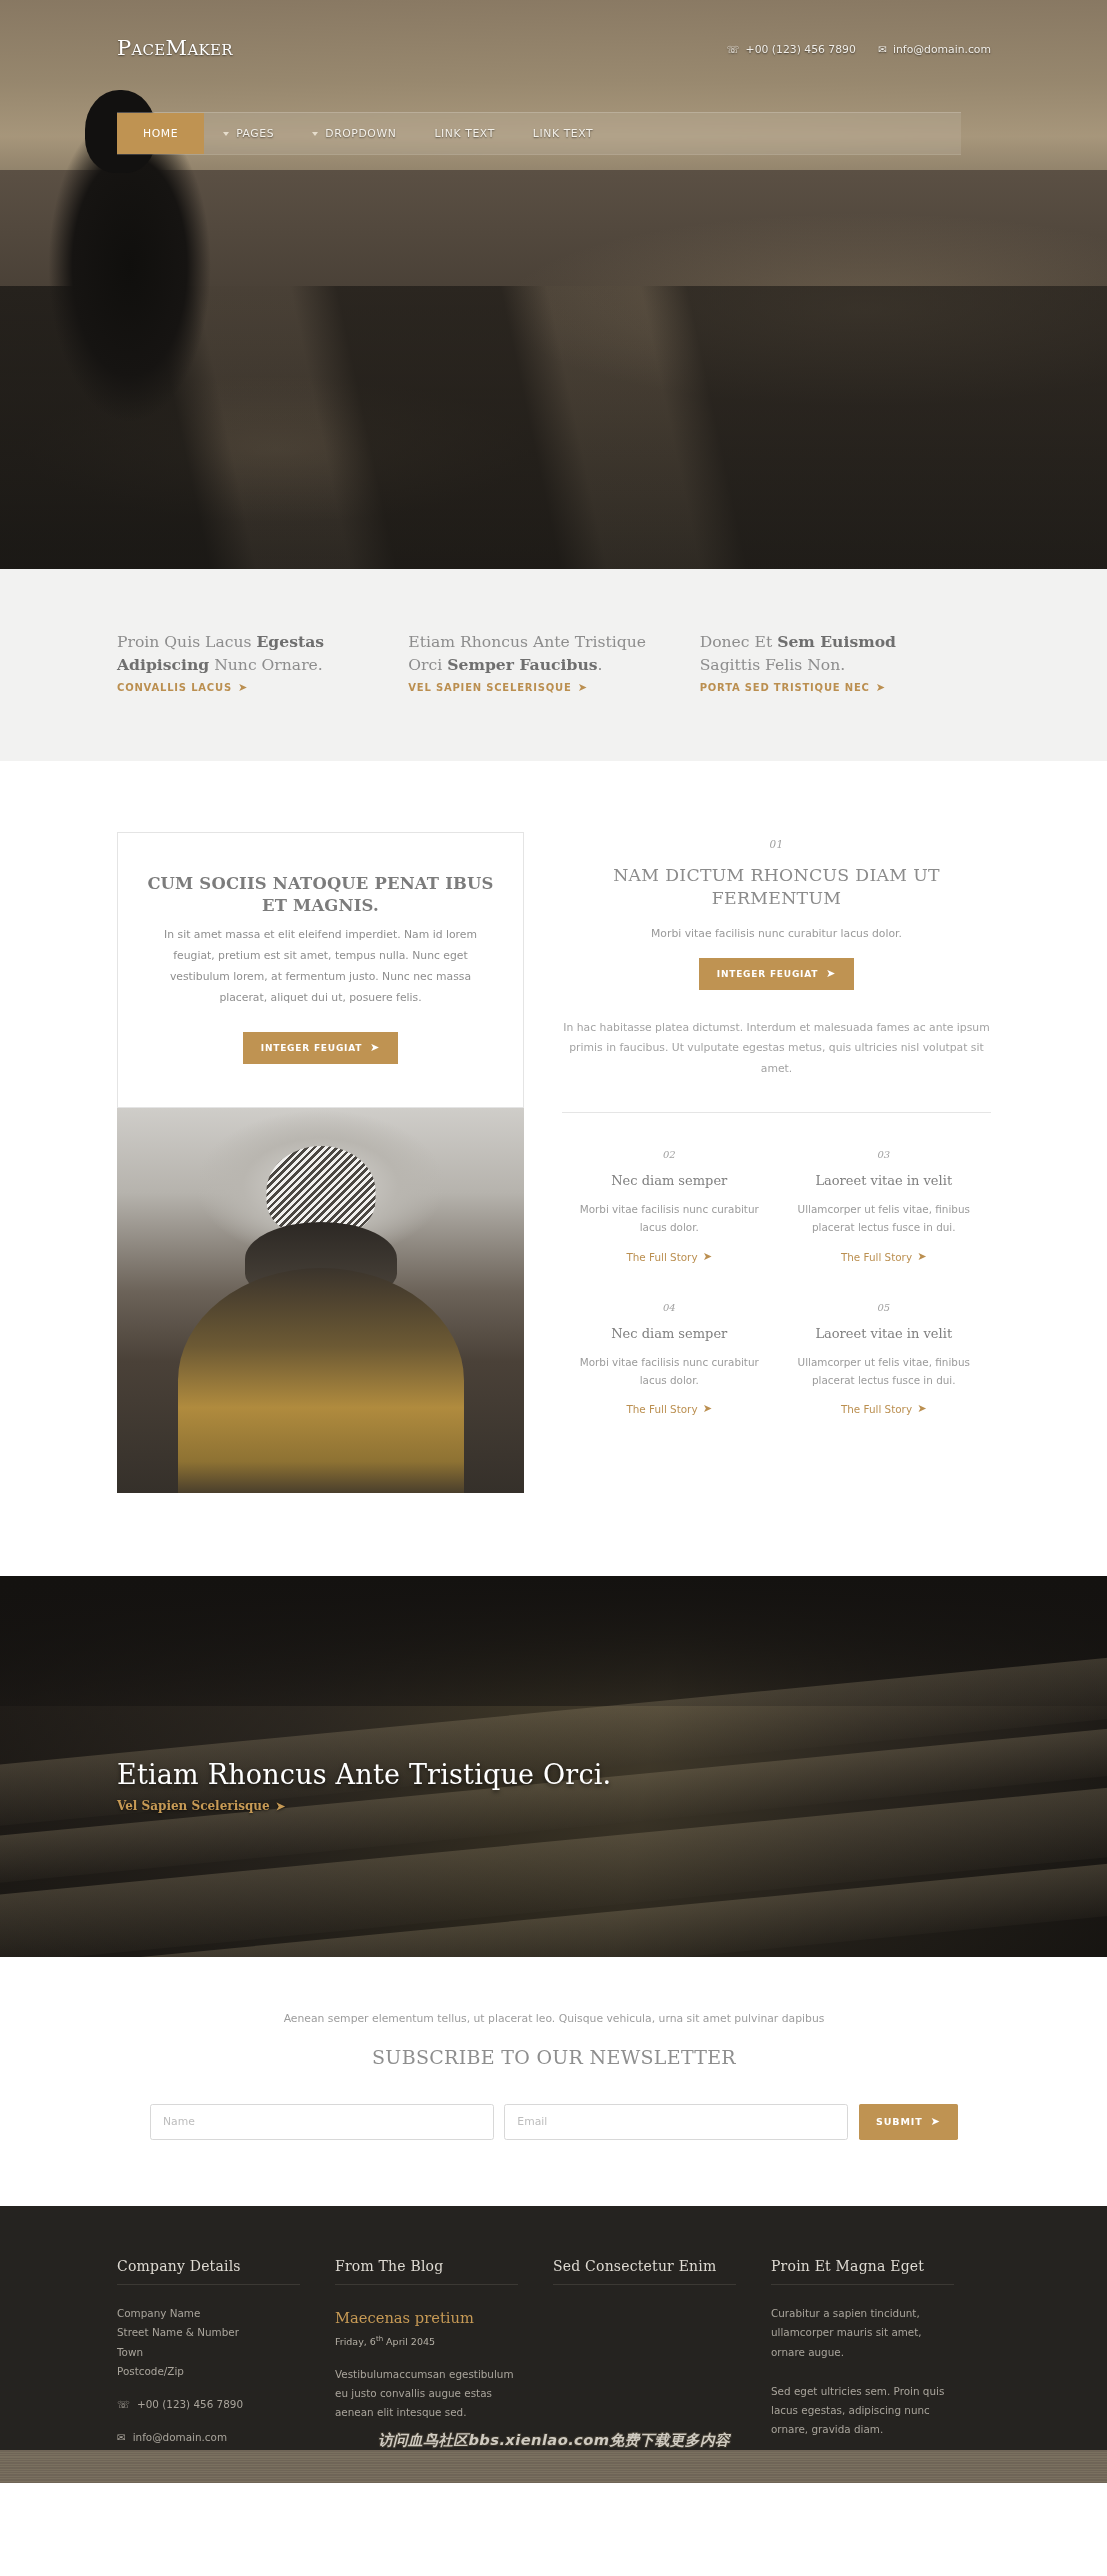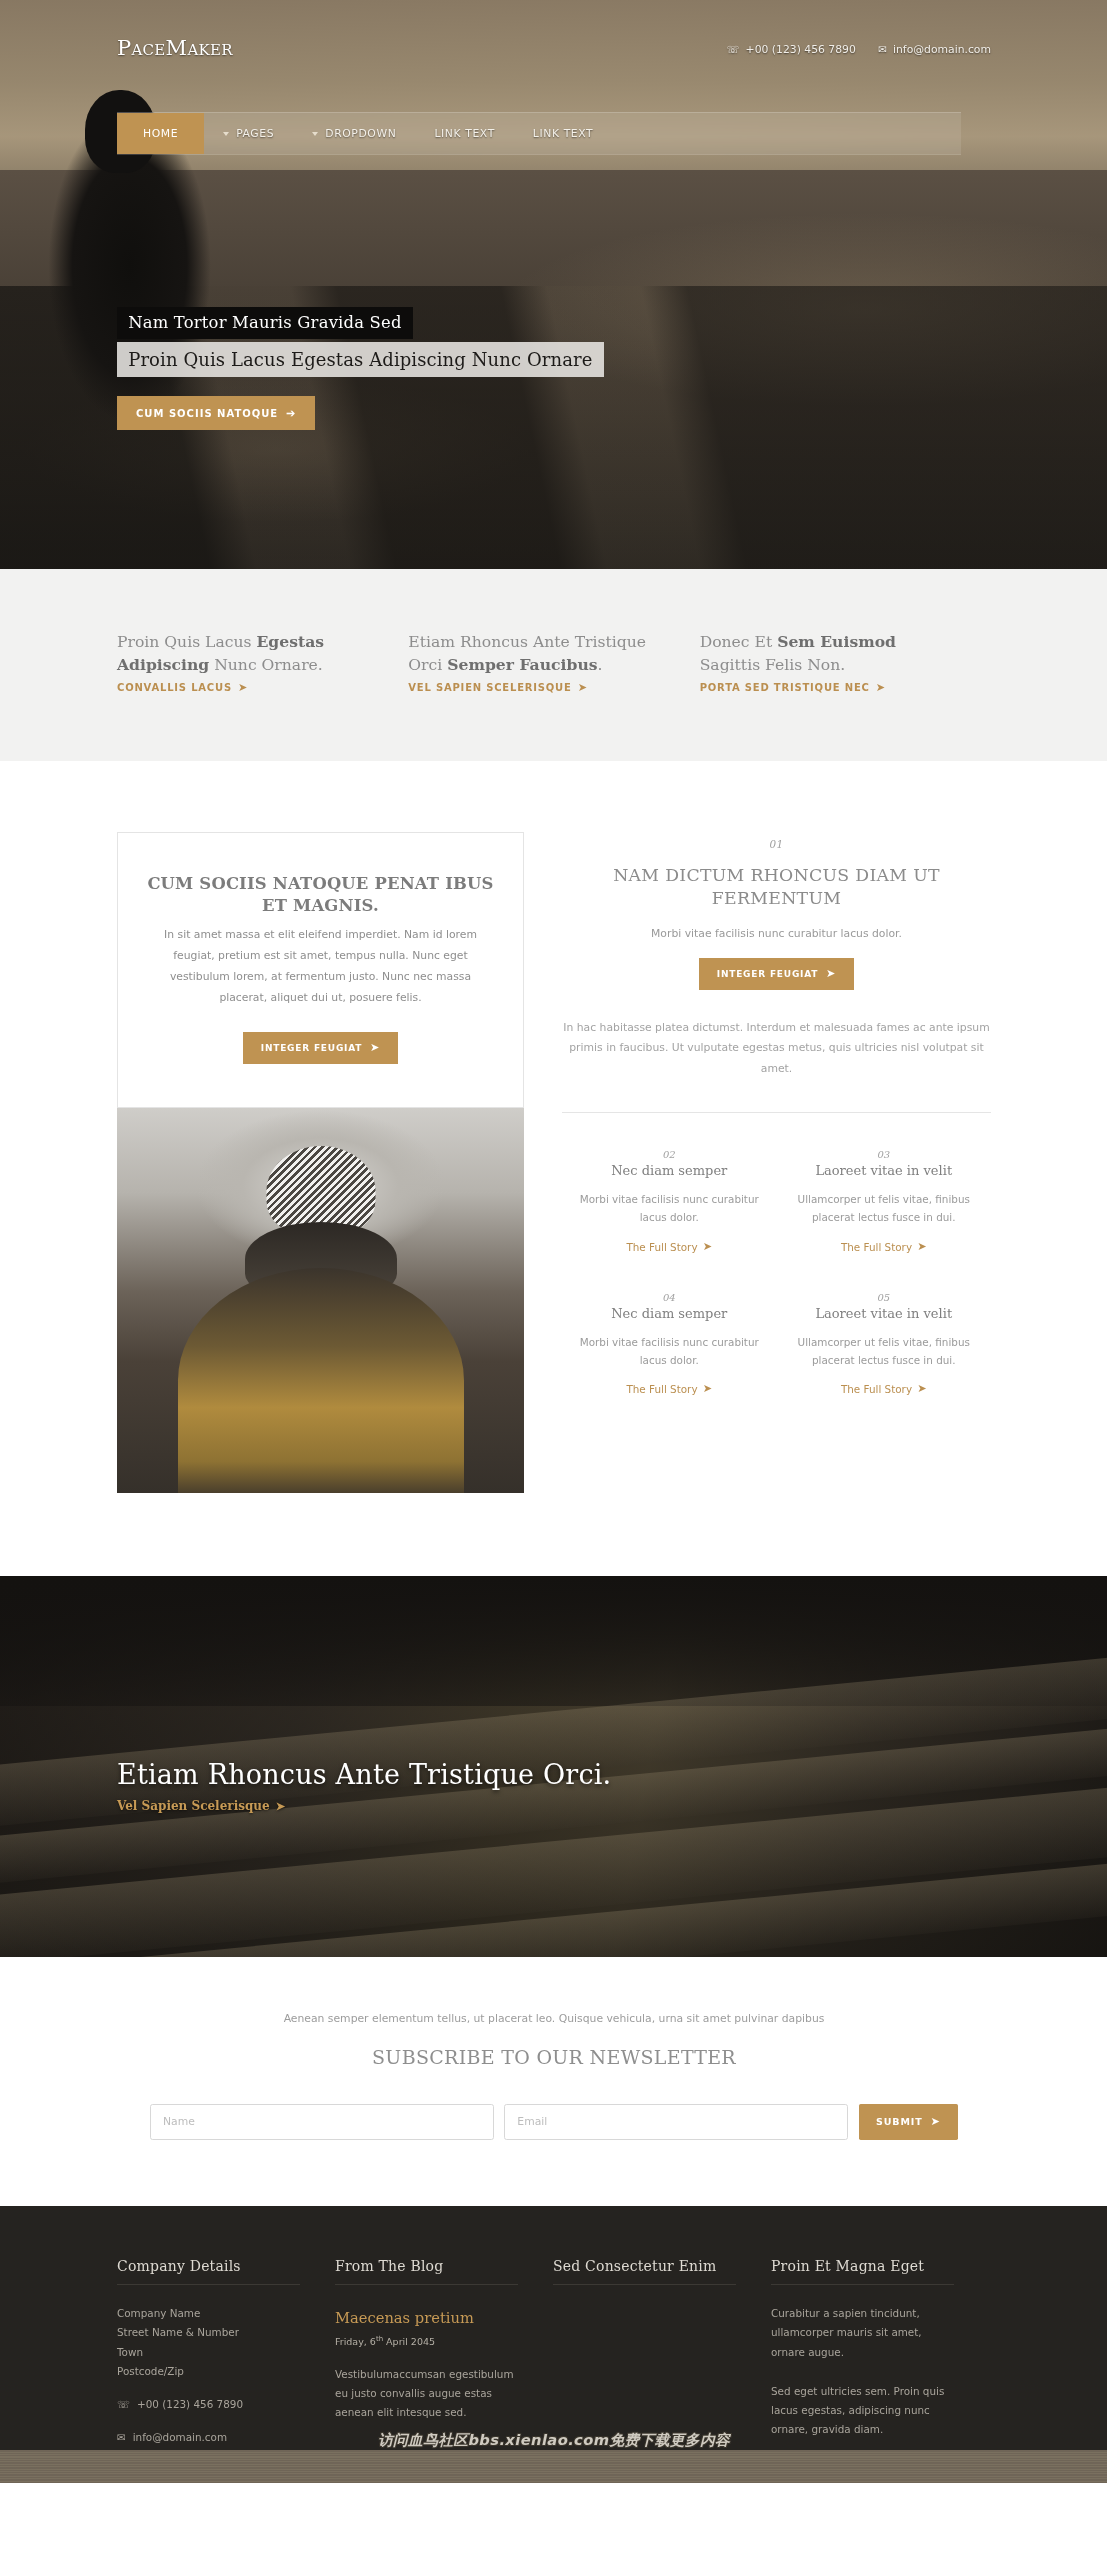--- a/index.html
+++ b/index.html
@@ -194,21 +194,21 @@
   }
   .right-col .centerbtn { text-align:center; margin-top:17.3px; }
   .right-col .centerbtn .btn-gold { font-size:9px; padding:10.4px 17.3px; letter-spacing:0.8px; }
 
   .rule { height:0.9px; background:#e5e5e5; margin: 33px 0 0; }
   .para2 { text-align:center; font-size:10.8px; line-height:1.9; color:#a3a3a3; margin-top:28px; }
 
   .grid2 { display:flex; flex-wrap:wrap; margin-top: 36px; }
   .cell { width: 50%; text-align:center; padding: 0 12px 38px; }
   .cell .cnum { font-family:"DejaVu Serif", serif; font-style:italic; font-size:10px; color:#a2a2a2; }
-  .cell h4 { font-family:"DejaVu Serif", serif; font-weight:normal; font-size:13px; color:#7f7f7f; margin-top:3px; }
+  .cell h4 { font-family:"DejaVu Serif", serif; font-weight:normal; font-size:13px; color:#7f7f7f; margin-top:13px; }
   .cell p { font-size:10.4px; line-height:1.75; color:#9b9b9b; margin-top:12px; }
   .cell a.story {
     display:inline-flex; align-items:center; gap:5.2px;
     margin-top:14px; color:#bb8f50; font-size:10.4px; cursor:pointer;
   }
 
   
   .darkband {
     height: 381px; position:relative; overflow:hidden;
     background:
@@ -332,28 +332,20 @@
         <span>DROPDOWN</span>
       </div>
       <div class="nav-item">
         <span>LINK TEXT</span>
       </div>
       <div class="nav-item">
         <span>LINK TEXT</span>
       </div>
     </nav>
 
-    <div class="hero-caption">
-      <div><span class="cap1">Nam Tortor Mauris Gravida Sed</span></div>
-      <div><span class="cap2">Proin Quis Lacus Egestas Adipiscing Nunc Ornare</span></div>
-      <button class="btn-gold">
-        <span>CUM SOCIIS NATOQUE</span>
-        <span class="arrow">➔</span>
-      </button>
-    </div>
   </section>
 
   <section class="band">
     <div class="wrap">
       <div class="cols3">
         <div>
           <h3><span>Proin Quis Lacus </span><b>Egestas Adipiscing</b><span> Nunc Ornare.</span></h3>
           <a class="more">
             <span>CONVALLIS LACUS</span>
             <span class="arrow">➤</span>

